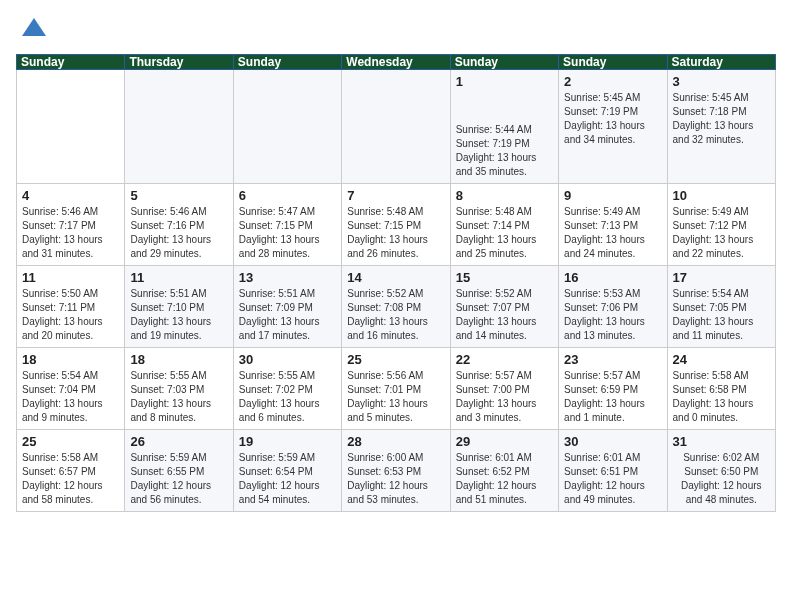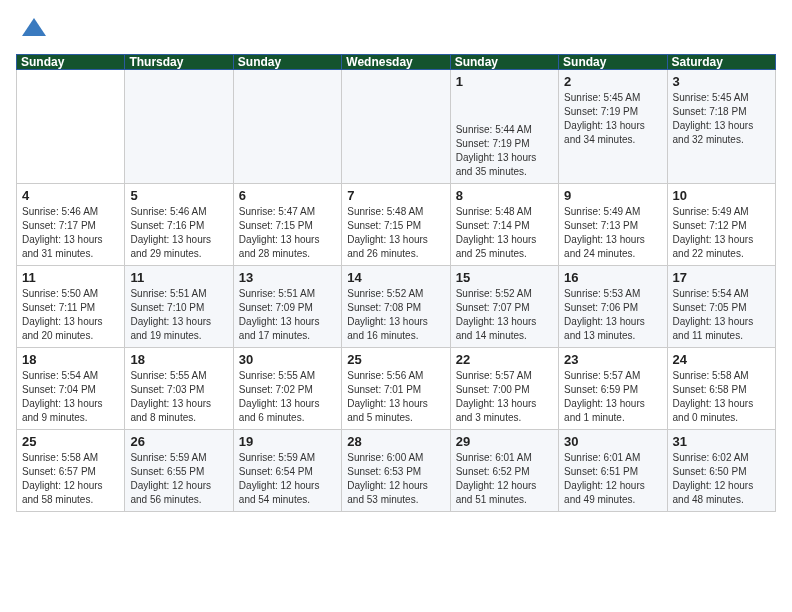--- a/index.html
+++ b/index.html
@@ -338,20 +338,20 @@
         </td>
         <td>
           <div class="day-number">30</div>
           <div class="day-info" style="white-space: pre-line;">Sunrise: 6:01 AM
 Sunset: 6:51 PM
 Daylight: 12 hours
 and 49 minutes.</div>
         </td>
         <td>
           <div class="day-number">31</div>
-          <div class="day-info" style="white-space: pre-line;">Sunrise: 6:02 AM
+          <div class="day-info" style="white-space: pre-line; text-align: center;">Sunrise: 6:02 AM
 Sunset: 6:50 PM
 Daylight: 12 hours
 and 48 minutes.</div>
         </td>
       </tr>
     </tbody>
 </table>
 
 </body></html>

